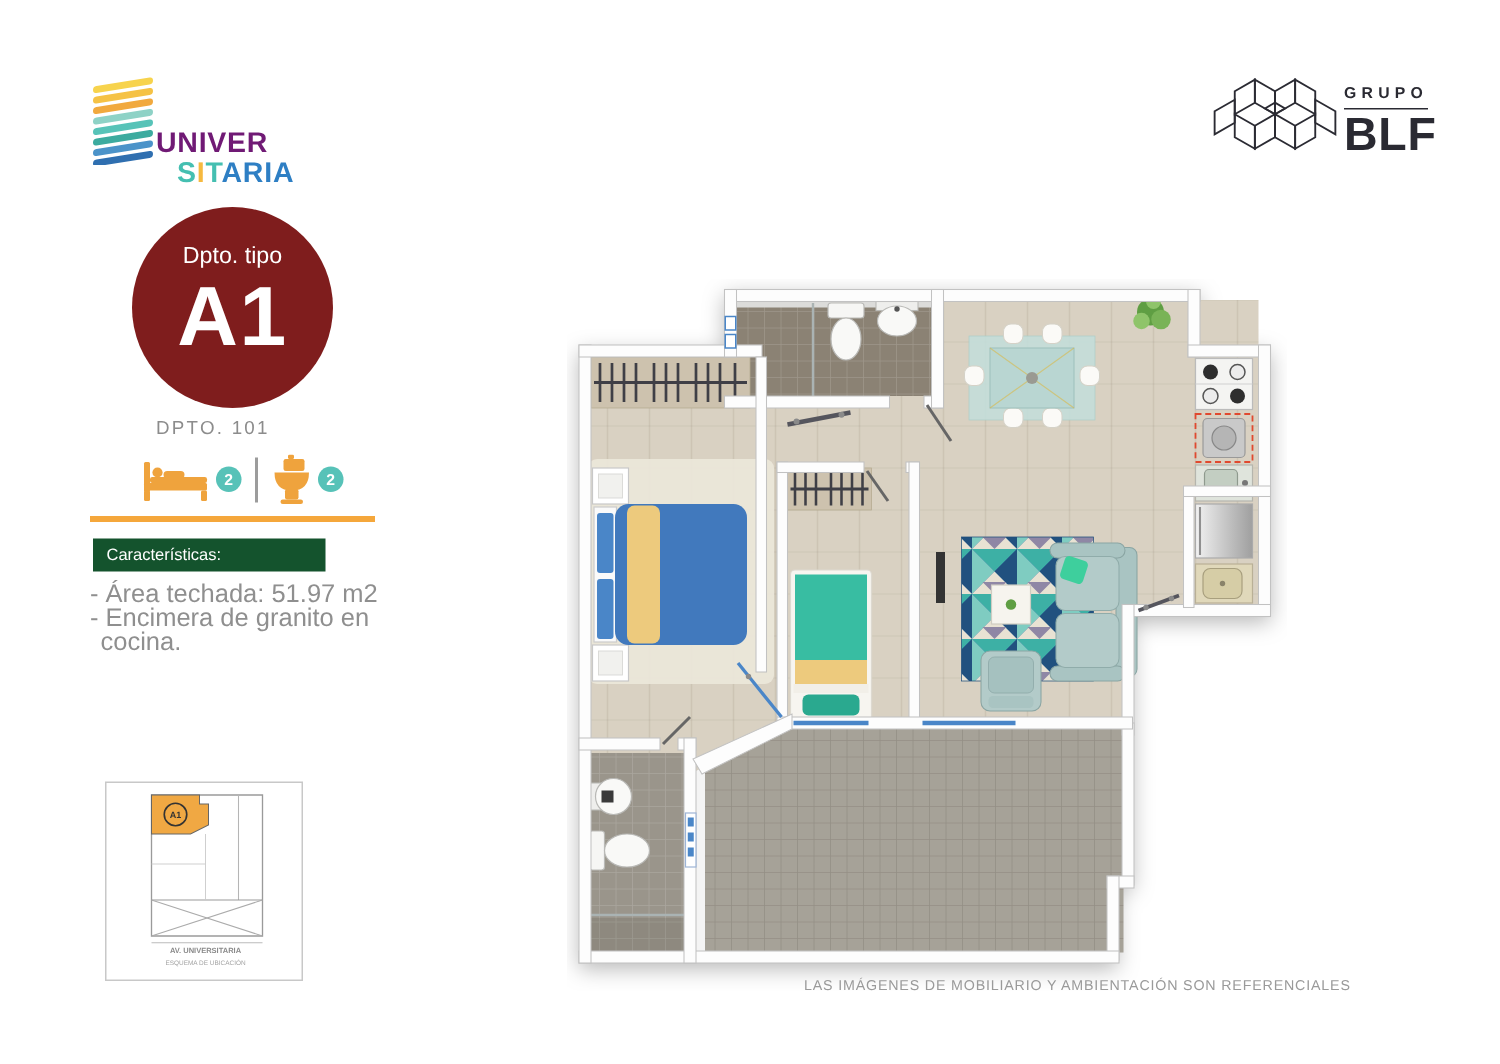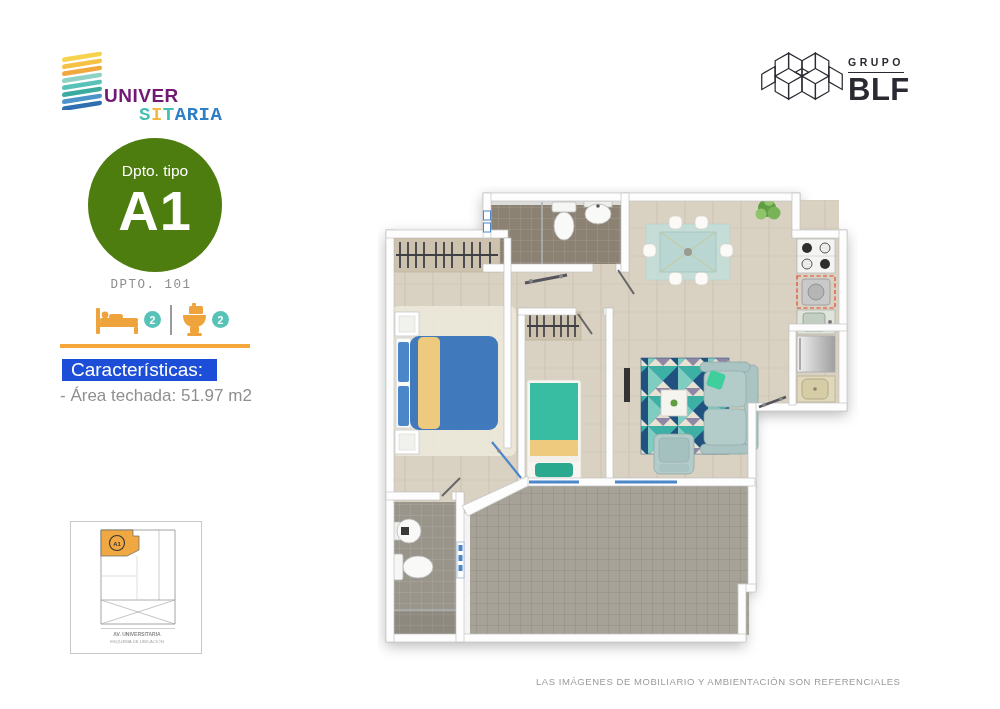--- a/index.html
+++ b/index.html
@@ -4,65 +4,65 @@
 <style>
   html,body{margin:0;padding:0;background:#ffffff;}
   .page{position:relative;width:1000px;height:709px;background:#ffffff;overflow:hidden;
         font-family:"Liberation Sans",sans-serif;}
 
   
   .logo-uni{position:absolute;left:60px;top:44px;width:160px;height:80px;}
   .logo-uni .stripes{position:absolute;left:0;top:2px;}
   .logo-uni .wordmark{position:absolute;left:44px;top:42px;line-height:1;}
   .w-line1{font-size:19px;font-weight:bold;color:#701a75;letter-spacing:.5px;}
-  .w-line2{font-size:19px;font-weight:bold;letter-spacing:.5px;margin-left:35px;margin-top:1px;font-family:Liberation Mono, monospace;}
+  .w-line2{font-size:19px;font-weight:bold;letter-spacing:.5px;margin-left:14px;margin-top:1px;}
   .c-teal{color:#45bfb1;} .c-yellow{color:#f6b93f;} .c-blue{color:#2e7fc4;}
 
   
-  .logo-blf{position:absolute;left:756px;top:44px;width:170px;height:80px;}
+  .logo-blf{position:absolute;left:804px;top:44px;width:170px;height:80px;}
   .blf-text{position:absolute;left:92px;top:12px;color:#2a2a32;}
   .blf-grupo{font-size:10.5px;letter-spacing:3.5px;font-weight:bold;}
   .blf-rule{width:56px;border:0;border-top:1.6px solid #2a2a32;margin:4px 0 1px 0;}
   .blf-name{font-size:31px;font-weight:bold;letter-spacing:.5px;line-height:1;}
 
   
   .unit-circle{position:absolute;left:88px;top:138px;width:134px;height:134px;border-radius:50%;
-               background:#4d7c0f;color:#ffffff;text-align:center;}
+               background:#7f1d1d;color:#ffffff;text-align:center;}
   .unit-type-label{font-size:15.5px;margin-top:24px;}
   .unit-code{font-size:56px;font-weight:bold;margin-top:-2px;letter-spacing:1px;}
-  .unit-number{position:absolute;left:84px;top:278px;width:134px;text-align:center;
-               color:#8c8c8c;font-size:12.5px;letter-spacing:1.5px;font-family:Liberation Mono, monospace;}
+  .unit-number{position:absolute;left:104px;top:278px;width:134px;
+               color:#8c8c8c;font-size:12.5px;letter-spacing:1.5px;}
 
   
   .amenities{position:absolute;left:94px;top:303px;display:flex;align-items:center;}
   .badge{width:17px;height:17px;border-radius:50%;background:#57c2b8;color:#fff;
          font-size:10.5px;font-weight:bold;display:flex;align-items:center;justify-content:center;margin-left:4px;}
   .amen-divider{width:2px;height:30px;background:#9c9c9c;margin:0 9px;}
   .orange-rule{position:absolute;left:60px;top:344px;width:190px;height:4px;background:#f5a73b;}
 
   
-  .sec-header{position:absolute;width:146px;height:22px;background:#1d4ed8;color:#fff;
-              font-size:19px;line-height:22px;padding-left:9px;box-sizing:content-box;}
+  .sec-header{position:absolute;width:146px;height:22px;background:#14532d;color:#fff;
+              font-size:11px;line-height:22px;padding-left:9px;box-sizing:content-box;}
   .h-feat{left:62px;top:359px;} .h-ubi{left:62px;top:490px;}
   .feat-list{position:absolute;left:60px;top:388px;width:208px;color:#8f8f8f;
              font-size:17px;line-height:16px;}
   .feat-item{padding-left:7px;text-indent:-7px;}
 
   
   .map-box{position:absolute;left:70px;top:521px;width:130px;height:131px;
            border:1px solid #c8c8c8;background:#fff;}
 
   
   .floorplan{position:absolute;left:378px;top:186px;}
   .plan-shadow{filter:drop-shadow(0 4px 7px rgba(0,0,0,0.28));}
   .wall{fill:#fdfdfd;stroke:#c2c2c2;stroke-width:.7;}
 
   
   .disclaimer{position:absolute;left:536px;top:652px;color:#9a9a9a;font-size:9.5px;
-              letter-spacing:.55px;white-space:nowrap;margin-top:24px;}
+              letter-spacing:.55px;white-space:nowrap;}
 </style>
 </head>
 <body>
 
 <div class="page">
 
   <div class="logo-uni">
     <svg class="stripes" width="46" height="64" viewBox="0 0 46 64">
       <g transform="skewY(-9)">
         <rect x="2" y="12" width="40" height="4.6" rx="2.3" fill="#f7d34d"></rect>
@@ -133,20 +133,21 @@
         <rect x="6" y="30" width="15" height="3" rx="1.5"></rect>
       </g>
     </svg>
     <div class="badge">2</div>
   </div>
   <div class="orange-rule"></div>
 
   <div class="sec-header h-feat">Características:</div>
   <div class="feat-list">
     <div class="feat-item">- Área techada: 51.97 m2</div>
+    <div class="feat-item">- Encimera de granito en cocina.</div>
   </div>
 
   <div class="map-box">
     <svg width="130" height="131" viewBox="0 0 130 131">
       <path d="M30,8 H104 V102 H30 Z" fill="#ffffff" stroke="#9a9a9a" stroke-width=".9"></path>
       <line x1="88" y1="8" x2="88" y2="78" stroke="#b5b5b5" stroke-width=".7"></line>
       <line x1="30" y1="78" x2="104" y2="78" stroke="#9a9a9a" stroke-width=".8"></line>
       <line x1="30" y1="54" x2="66" y2="54" stroke="#c9c9c9" stroke-width=".6"></line>
       <line x1="66" y1="34" x2="66" y2="78" stroke="#c9c9c9" stroke-width=".6"></line>
       <path d="M30,8 H62 V14 H68 V28 L56,34 H30 Z" fill="#f0a843" stroke="#666" stroke-width=".7"></path>

